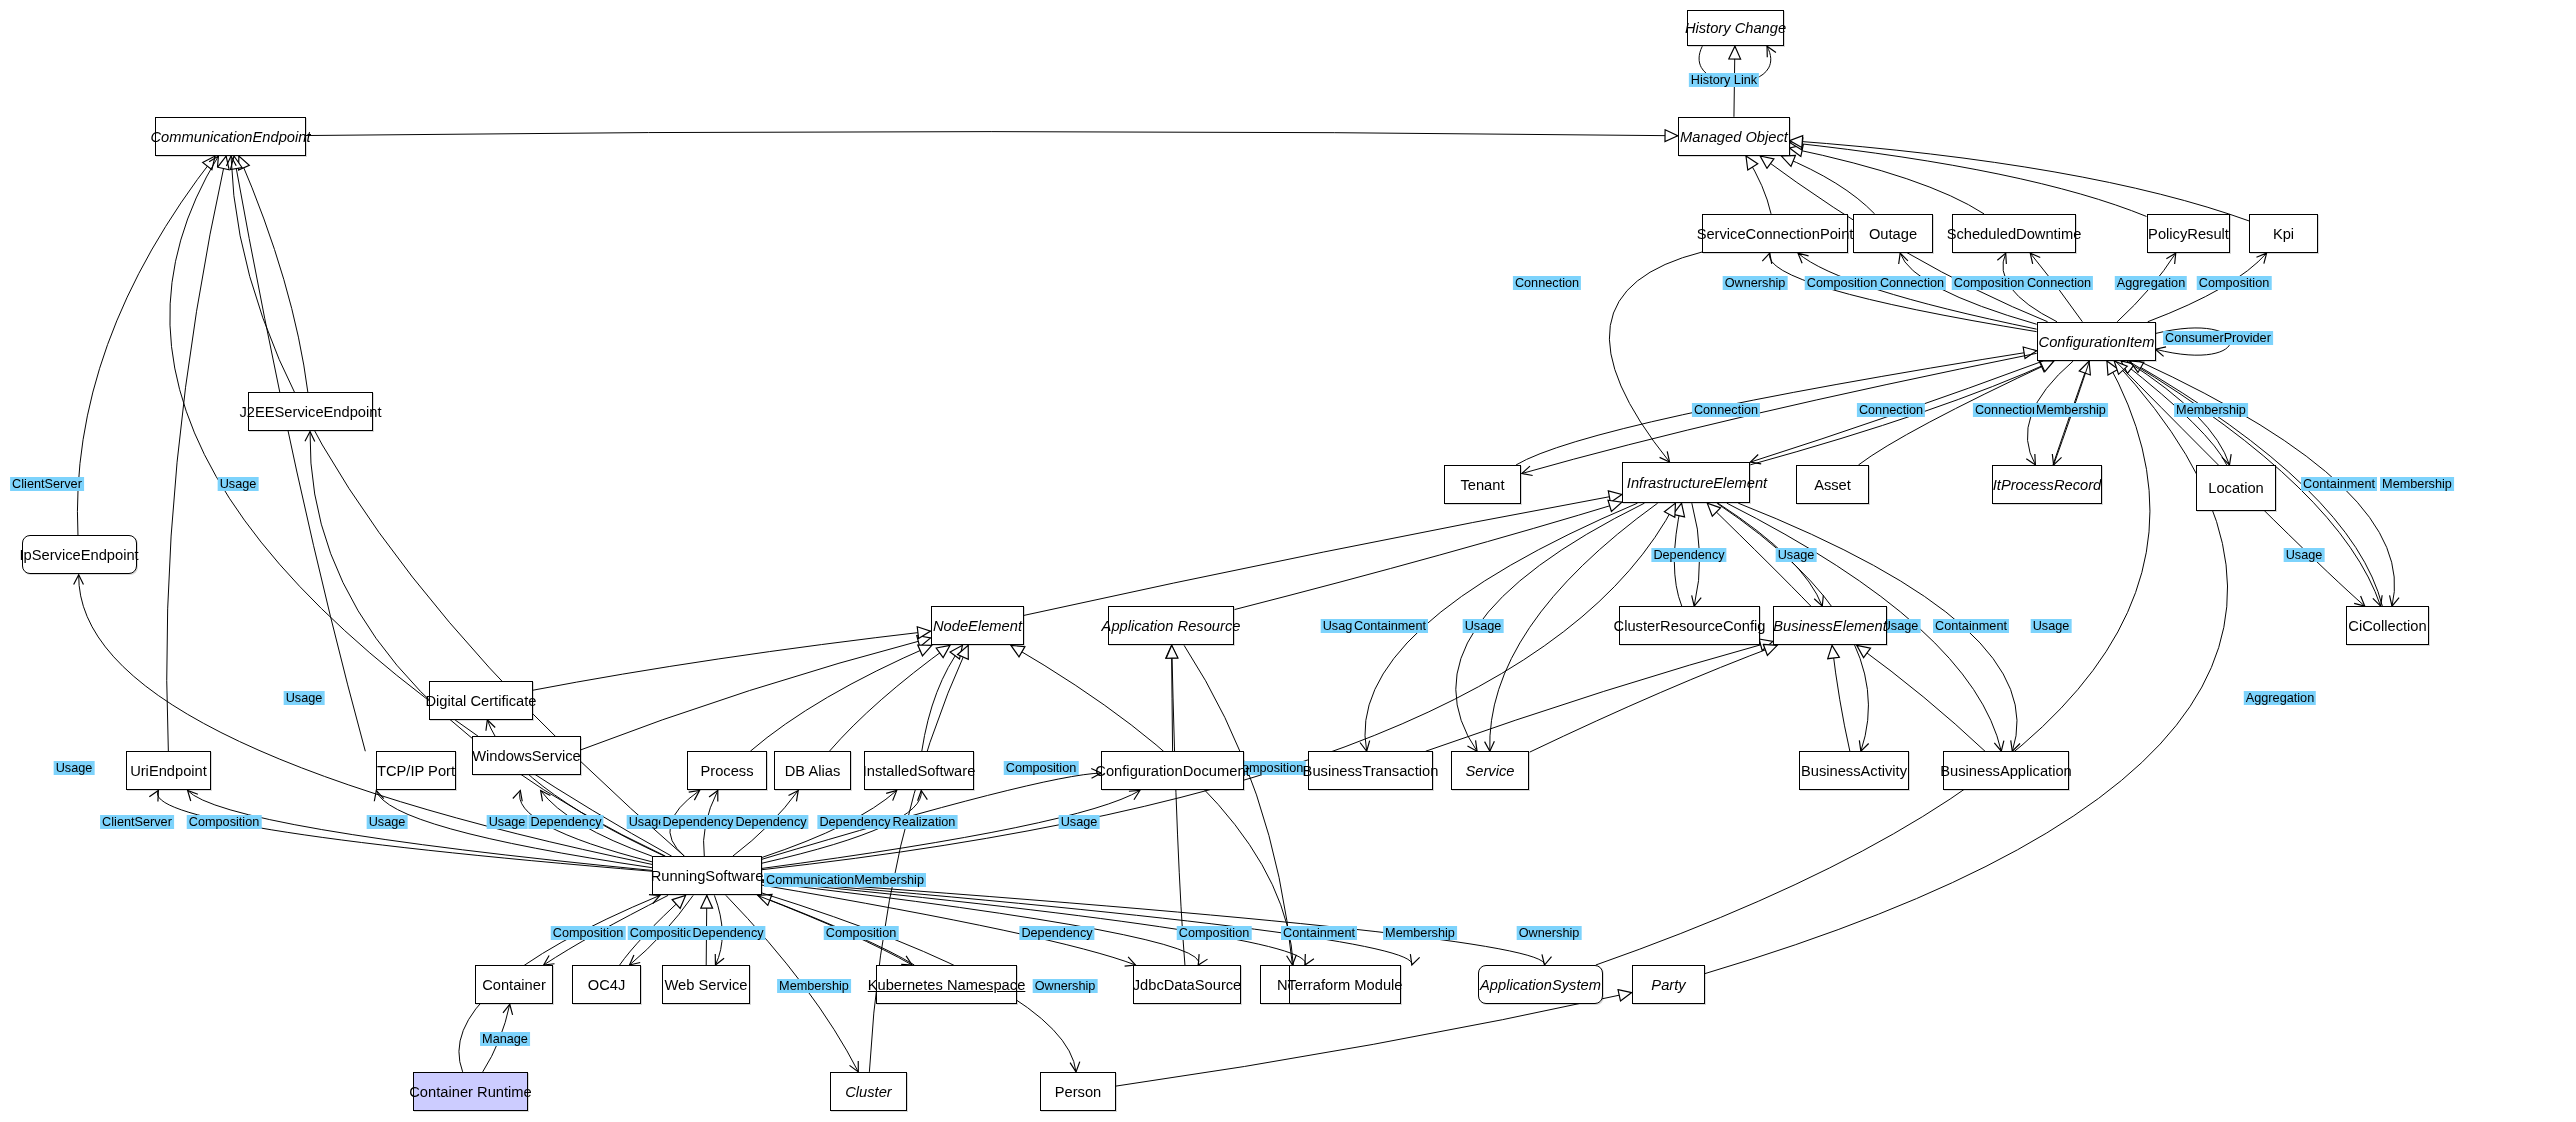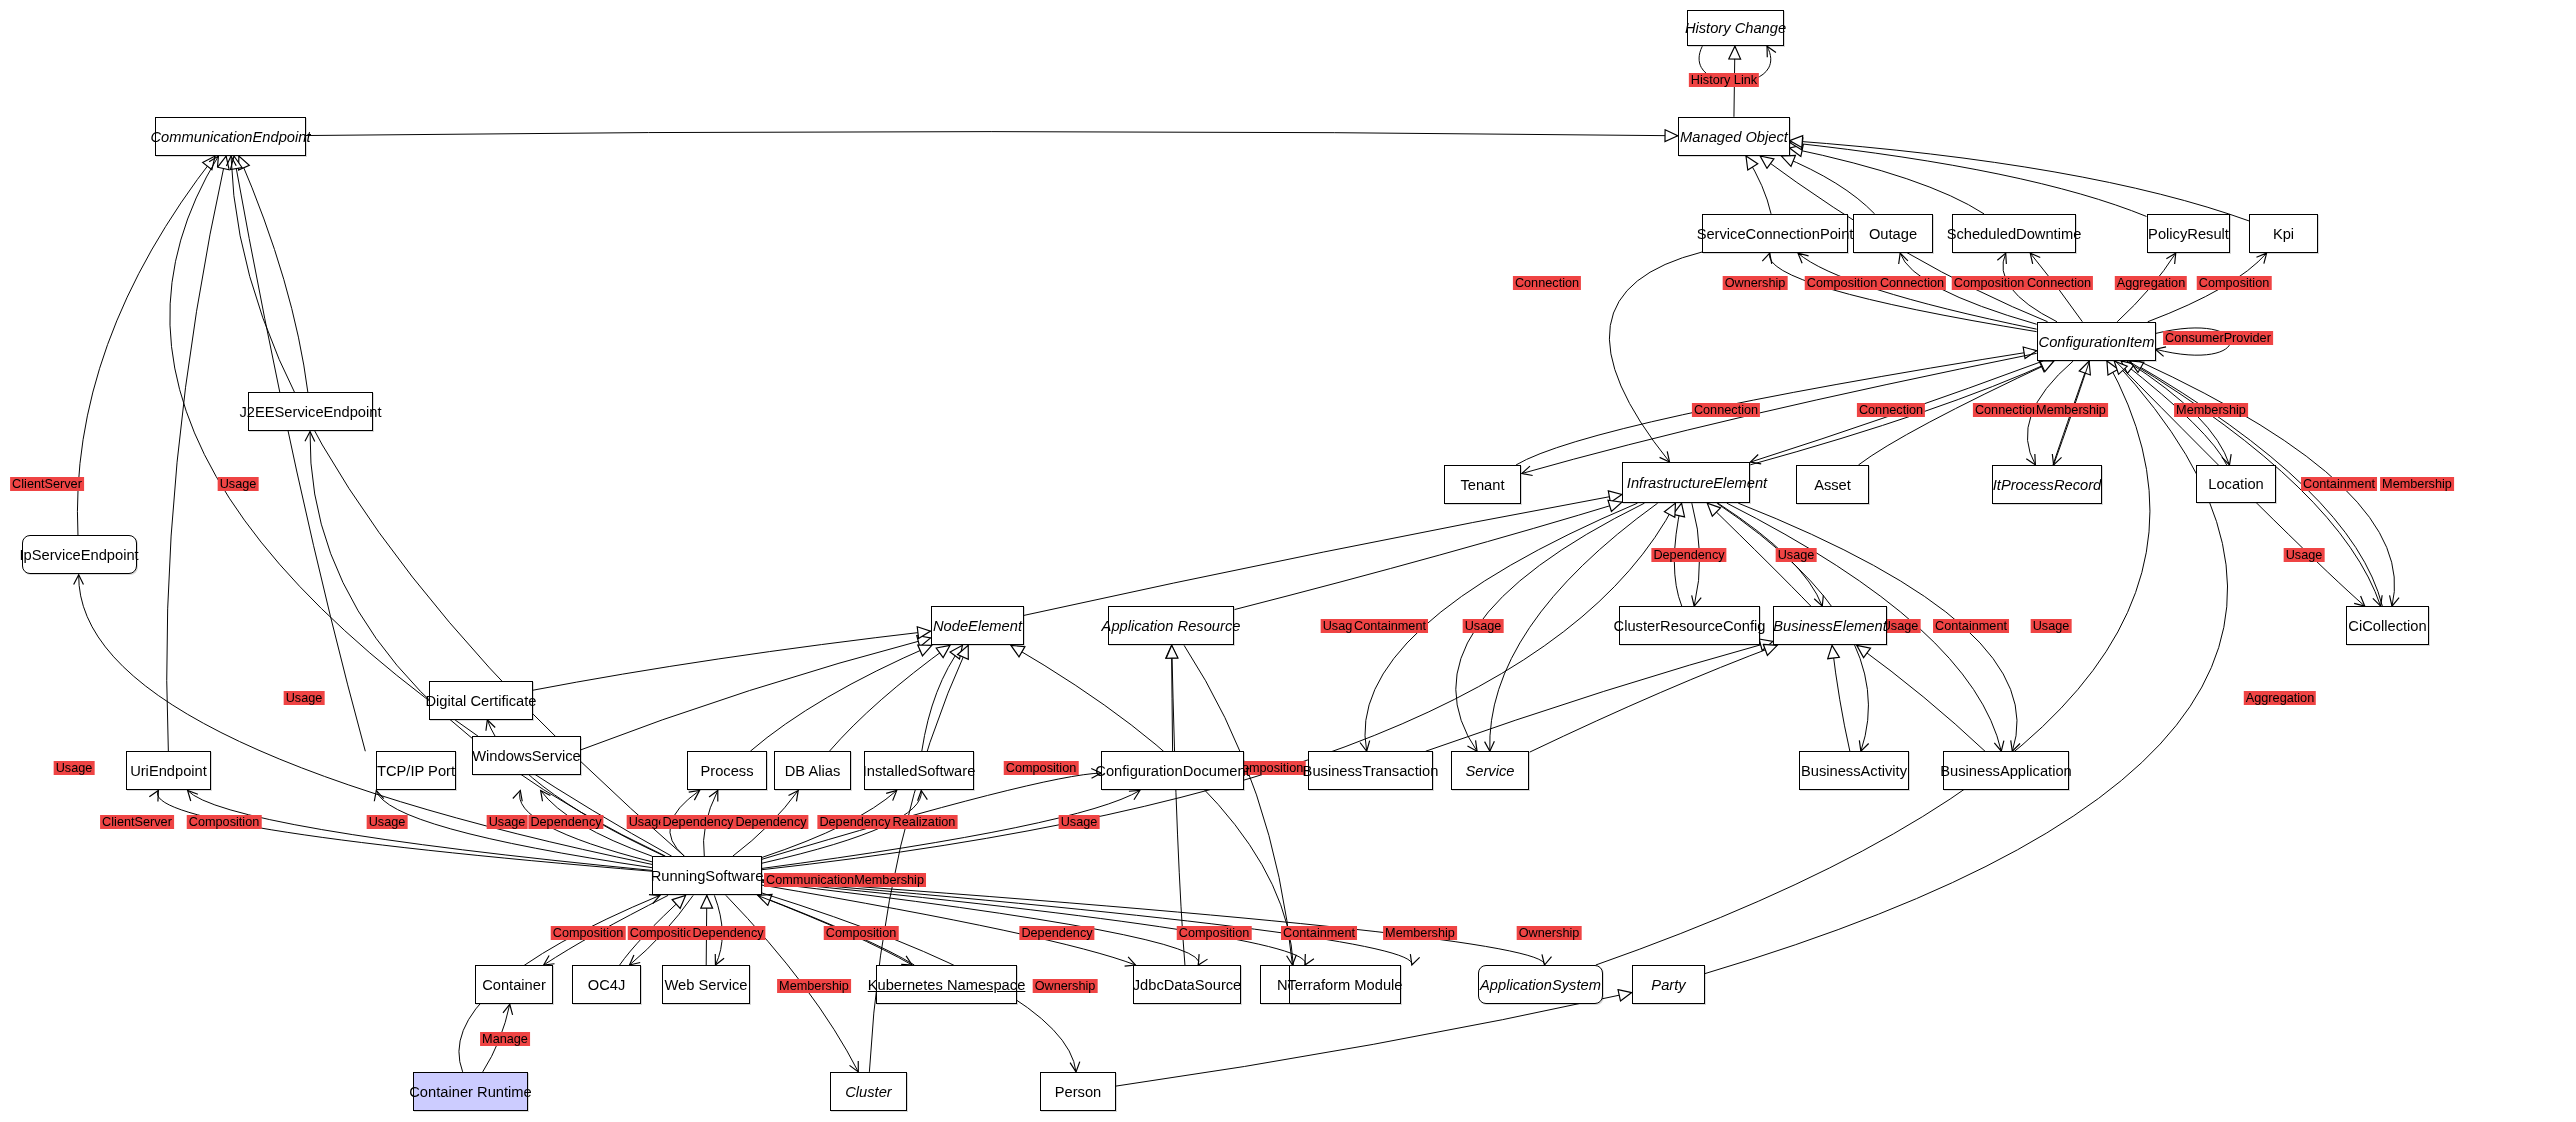--- a/index.html
+++ b/index.html
@@ -12,21 +12,21 @@
   .node{
     position:absolute;z-index:3;box-sizing:border-box;
     background:#fff;border:1px solid #000;
     display:flex;align-items:center;justify-content:center;
     font-size:14.7px;color:#000;text-align:center;white-space:nowrap;
     box-shadow:1px 1px 0 rgba(0,0,0,0.15);
   }
   .node.abstract{font-style:italic;}
   .edge-label{
     position:absolute;z-index:2;transform:translate(-50%,-50%);
-    background:#ef4444;padding:0 2px;font-size:12.7px;color:#000;white-space:nowrap;
+    background:#7dd3fc;padding:0 2px;font-size:12.7px;color:#000;white-space:nowrap;
   }
 </style>
 </head>
 <body>
 
 <div id="diagram-canvas">
   <svg id="edges-layer" width="2576" height="1123" viewBox="0 0 2627 1145" xmlns="http://www.w3.org/2000/svg">
     <defs>
       <marker id="m-inherit" markerUnits="userSpaceOnUse" markerWidth="18" markerHeight="16" refX="15" refY="7" orient="auto">
         <path d="M2,1 L15,7 L2,13 Z" fill="#ffffff" stroke="#000000" stroke-width="1.2"></path>
@@ -143,21 +143,21 @@
     <div class="node" style="left: 1952px; top: 214px; width: 124px; height: 39px;">ScheduledDowntime</div>
     <div class="node" style="left: 2147px; top: 214px; width: 83px; height: 39px;">PolicyResult</div>
     <div class="node" style="left: 2249px; top: 214px; width: 69px; height: 39px;">Kpi</div>
     <div class="node abstract" style="left: 2037px; top: 322px; width: 119px; height: 39px;">ConfigurationItem</div>
     <div class="node" style="left: 248px; top: 392px; width: 125px; height: 39px;">J2EEServiceEndpoint</div>
     <div class="node" style="left: 21.6px; top: 535px; width: 115px; height: 39px; border-radius: 8px;">IpServiceEndpoint</div>
     <div class="node" style="left: 1444px; top: 465px; width: 77px; height: 39px;">Tenant</div>
     <div class="node abstract" style="left: 1622px; top: 462px; width: 128px; height: 41px; padding-left: 22px;">InfrastructureElement</div>
     <div class="node" style="left: 1796px; top: 465px; width: 73px; height: 39px;">Asset</div>
     <div class="node abstract" style="left: 1992px; top: 465px; width: 110px; height: 39px;">ItProcessRecord</div>
-    <div class="node" style="left: 2196px; top: 465px; width: 80px; height: 38px;">Location</div>
+    <div class="node" style="left: 2196px; top: 465px; width: 80px; height: 46px;">Location</div>
     <div class="node" style="left: 2346px; top: 606px; width: 83px; height: 39px;">CiCollection</div>
     <div class="node abstract" style="left: 931px; top: 606px; width: 93px; height: 39px;">NodeElement</div>
     <div class="node abstract" style="left: 1108px; top: 606px; width: 126px; height: 39px;">Application Resource</div>
     <div class="node" style="left: 1619px; top: 606px; width: 141px; height: 39px;">ClusterResourceConfig</div>
     <div class="node abstract" style="left: 1773px; top: 606px; width: 114px; height: 39px; text-align: right;">BusinessElement</div>
     <div class="node" style="left: 429px; top: 681px; width: 104px; height: 39px;">Digital Certificate</div>
     <div class="node" style="left: 472px; top: 736px; width: 109px; height: 39px;">WindowsService</div>
     <div class="node" style="left: 687px; top: 751px; width: 80px; height: 39px;">Process</div>
     <div class="node" style="left: 774px; top: 751px; width: 77px; height: 39px;">DB Alias</div>
     <div class="node" style="left: 864px; top: 751px; width: 110px; height: 39px;">InstalledSoftware</div>

